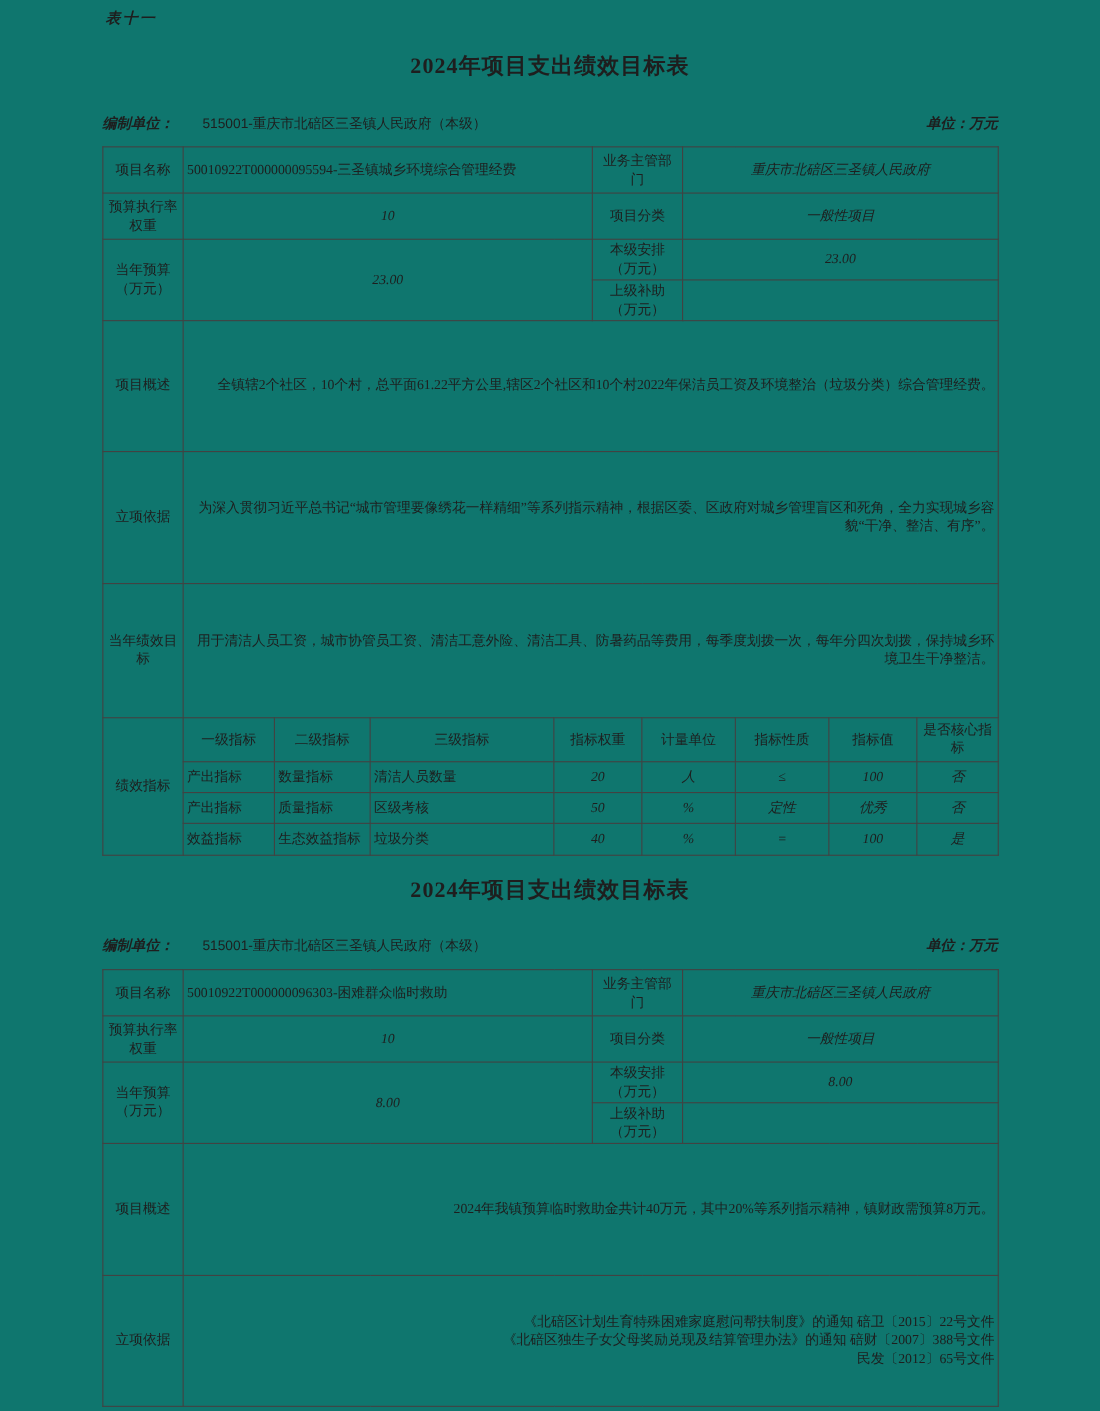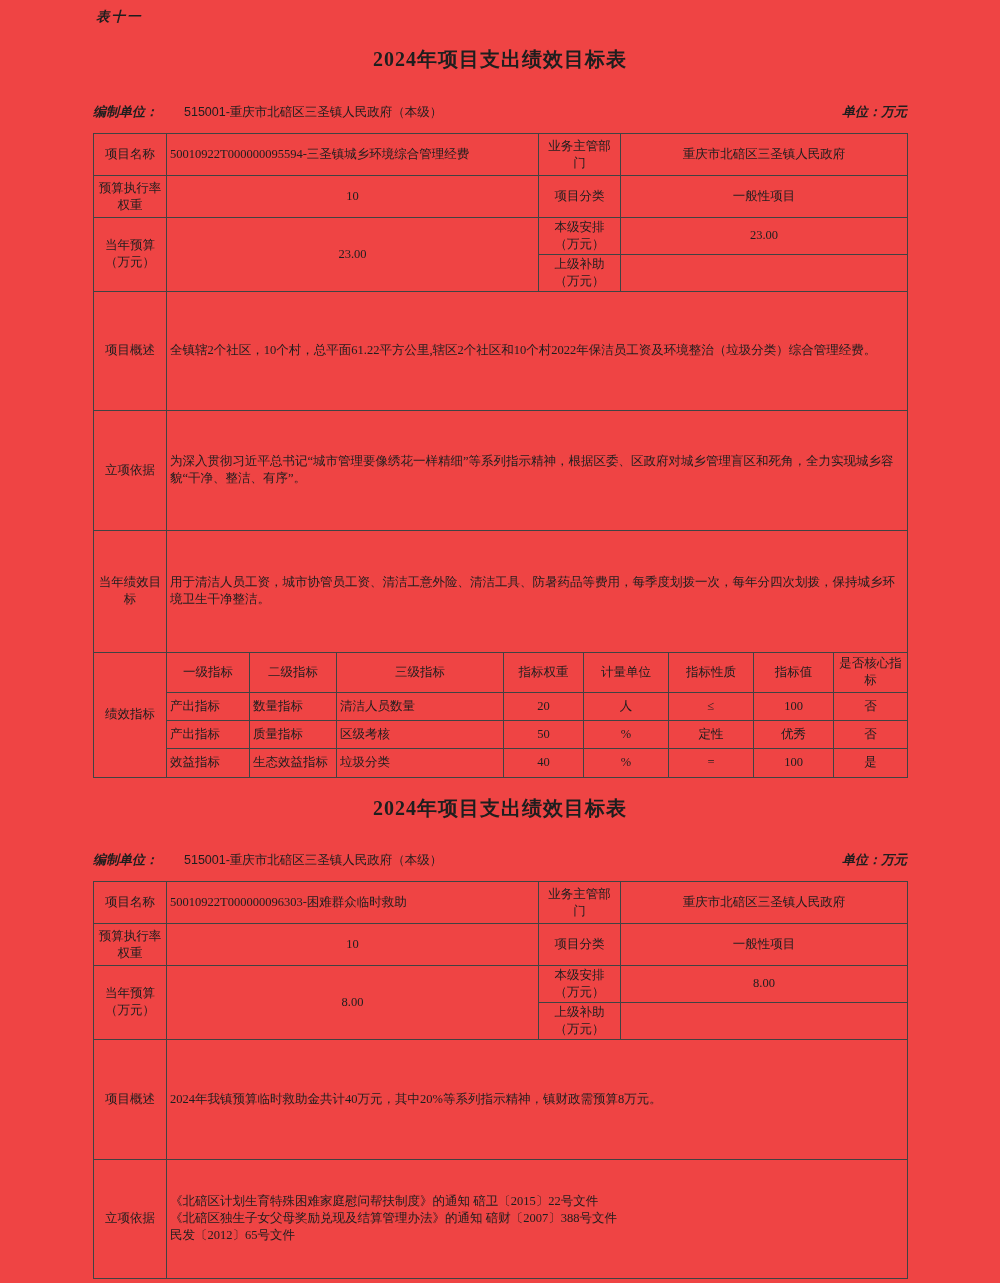--- a/index.html
+++ b/index.html
@@ -1,40 +1,40 @@
 <!DOCTYPE html>
 <html><head>
 <meta charset="utf-8">
 <style>
   html,body{margin:0;padding:0;background:#ffffff;}
   body{width:1000px;height:1283px;font-family:"Liberation Serif","DejaVu Serif",serif;color:#1e1e1e;}
-  .page{position:relative;width:1000px;height:1283px;background:#ef4444;overflow:hidden;}
+  .page{position:relative;width:1000px;height:1283px;background:#0f766e;overflow:hidden;}
 
   .corner{position:absolute;left:96px;top:8px;font-size:13.5px;font-style:italic;font-weight:600;letter-spacing:2px;}
 
   .doc-title{position:absolute;left:0;width:100%;text-align:center;margin:0;
     font-size:20px;font-weight:700;letter-spacing:1px;}
   .title-1{top:46px;}
   .title-2{top:795px;}
 
   .meta{position:absolute;left:93px;width:814px;display:flex;justify-content:space-between;align-items:baseline;font-size:13px;}
   .meta-1{top:103px;}
   .meta-2{top:851px;}
   .meta-left{display:flex;gap:26px;align-items:baseline;}
   .kai{font-style:italic;font-weight:600;}
   .meta-value{font-family:Liberation Sans, sans-serif;font-size:12.5px;font-weight:500;}
 
   table.t{position:absolute;left:93px;border-collapse:collapse;table-layout:fixed;width:814px;}
   .tbl-1{top:133px;}
   .tbl-2{top:881px;}
   table.t td{border:1px solid #424242;font-size:12.5px;padding:1px 3px;vertical-align:middle;overflow:hidden;line-height:1.35;}
   td.lab{text-align:center;white-space:pre-line;}
-  td.ctr{text-align:center;}
+  td.ctr{text-align:center;font-style:italic;}
   td.lft{text-align:left;font-family:Liberation Serif, serif;}
-  td.para{text-align:left;padding:2px 6px;line-height:1.55;white-space:pre-line;margin-left:20px;}
+  td.para{text-align:right;padding:2px 6px;line-height:1.55;white-space:pre-line;margin-left:20px;}
   td.hd{text-align:center;white-space:pre-line;line-height:1.3;}
 
   tr.h42{height:42px;margin-top:20px;} tr.h36{height:36px;} tr.h119{height:119px;} tr.h120{height:120px;}
   tr.h122{height:122px;} tr.h40{height:40px;} tr.h28{height:28px;} tr.h29{height:29px;}
 </style>
 </head>
 <body>
 
 <div class="page">
 

